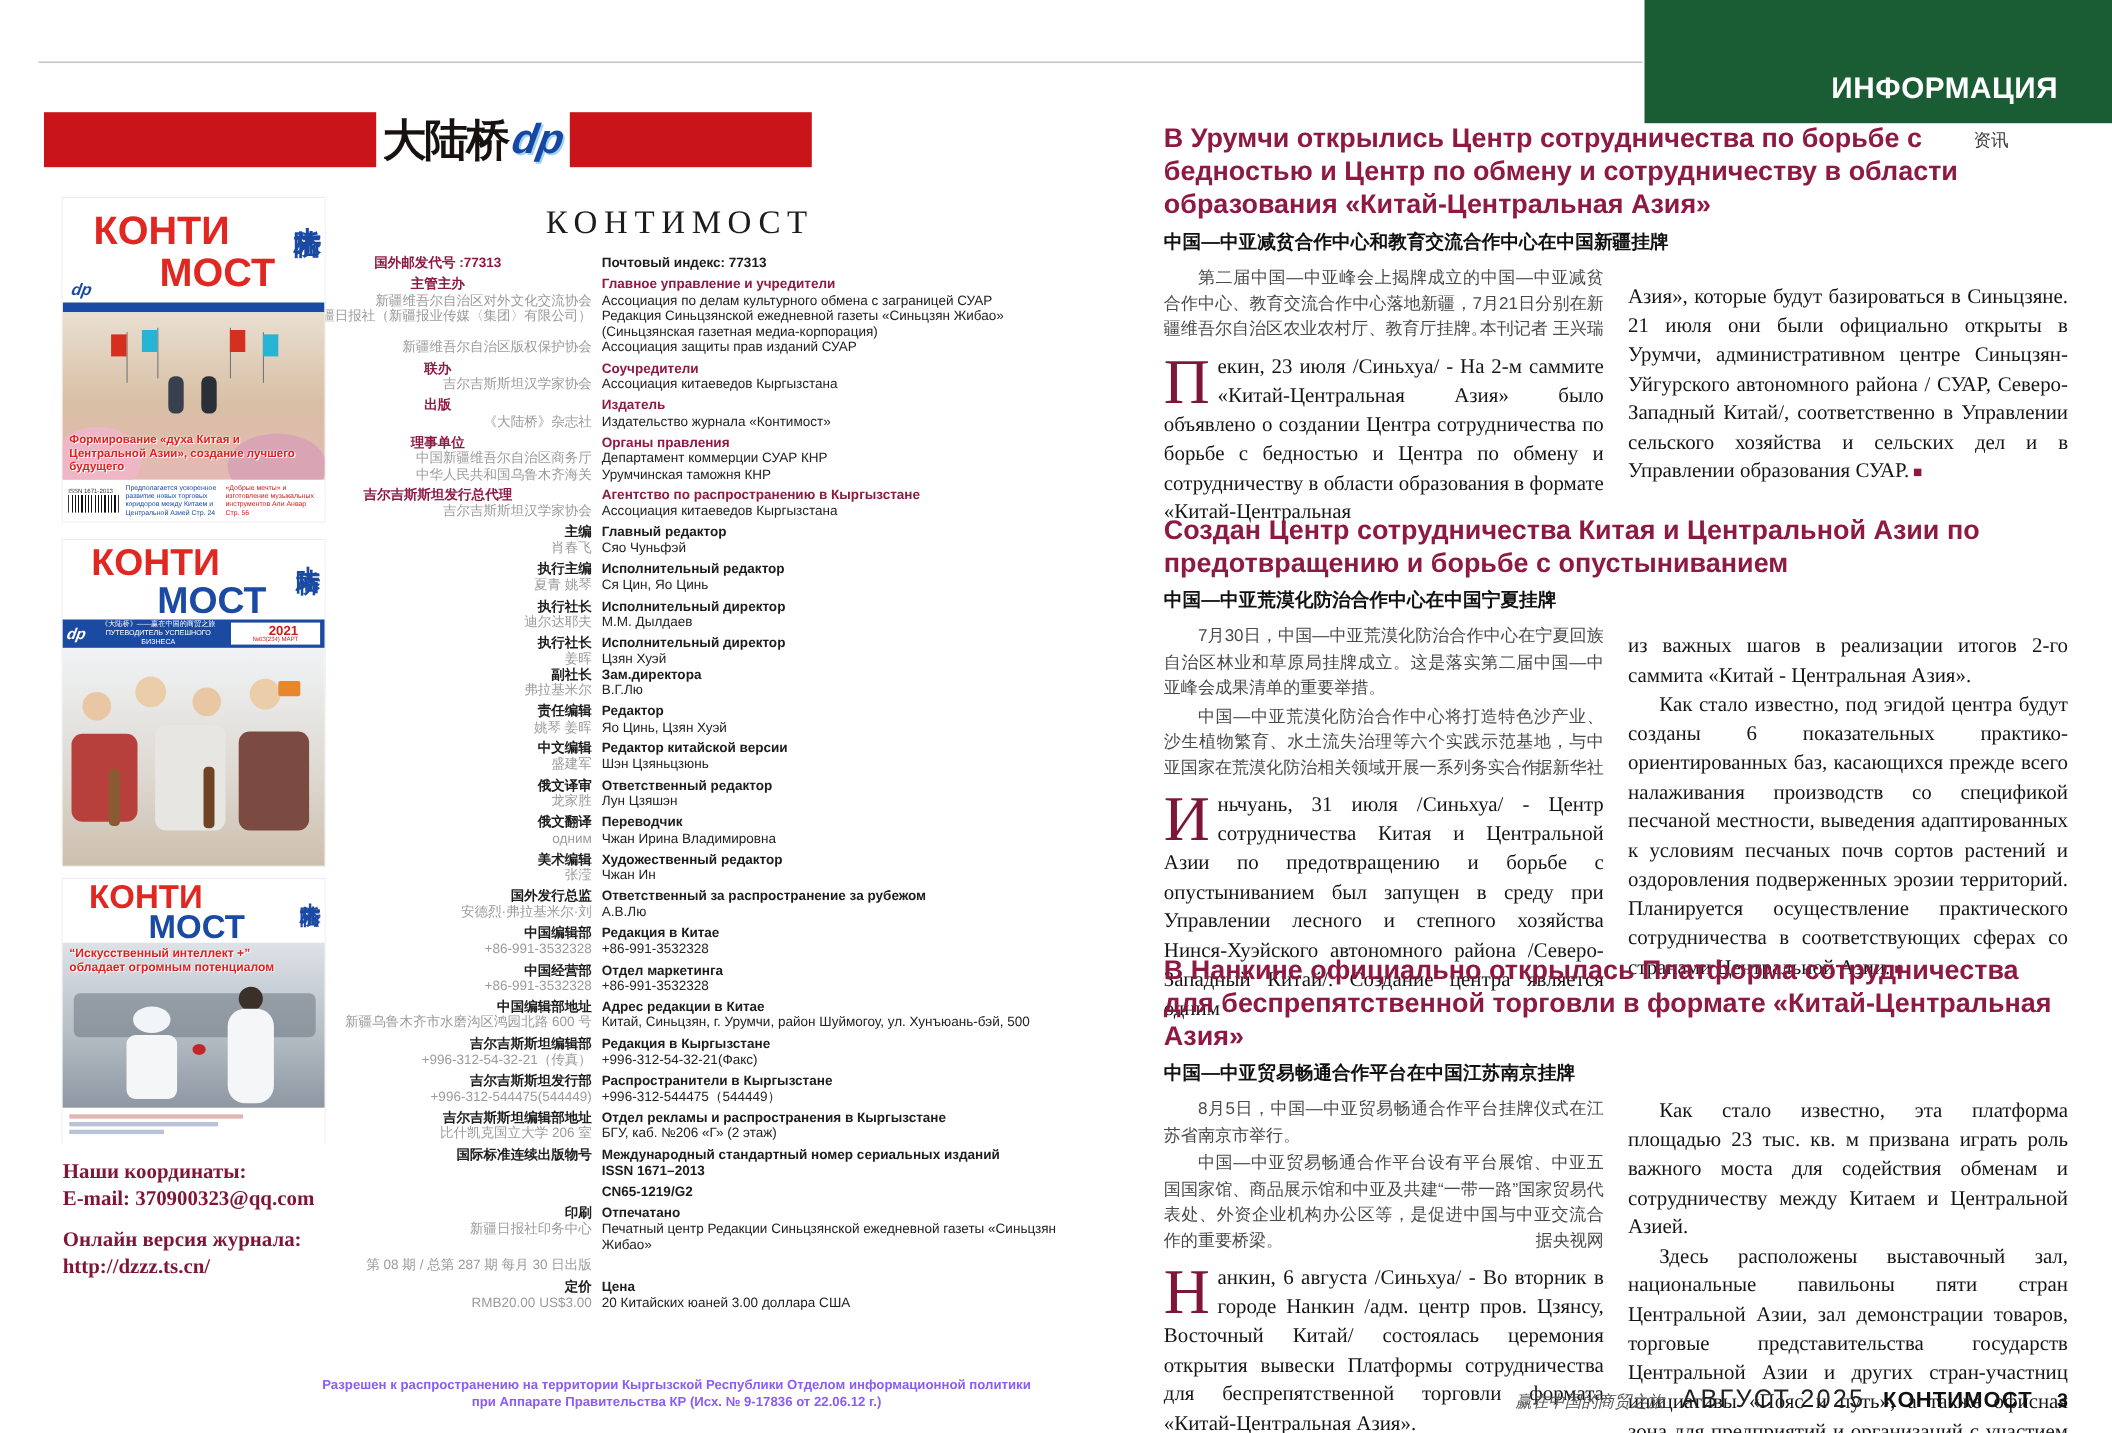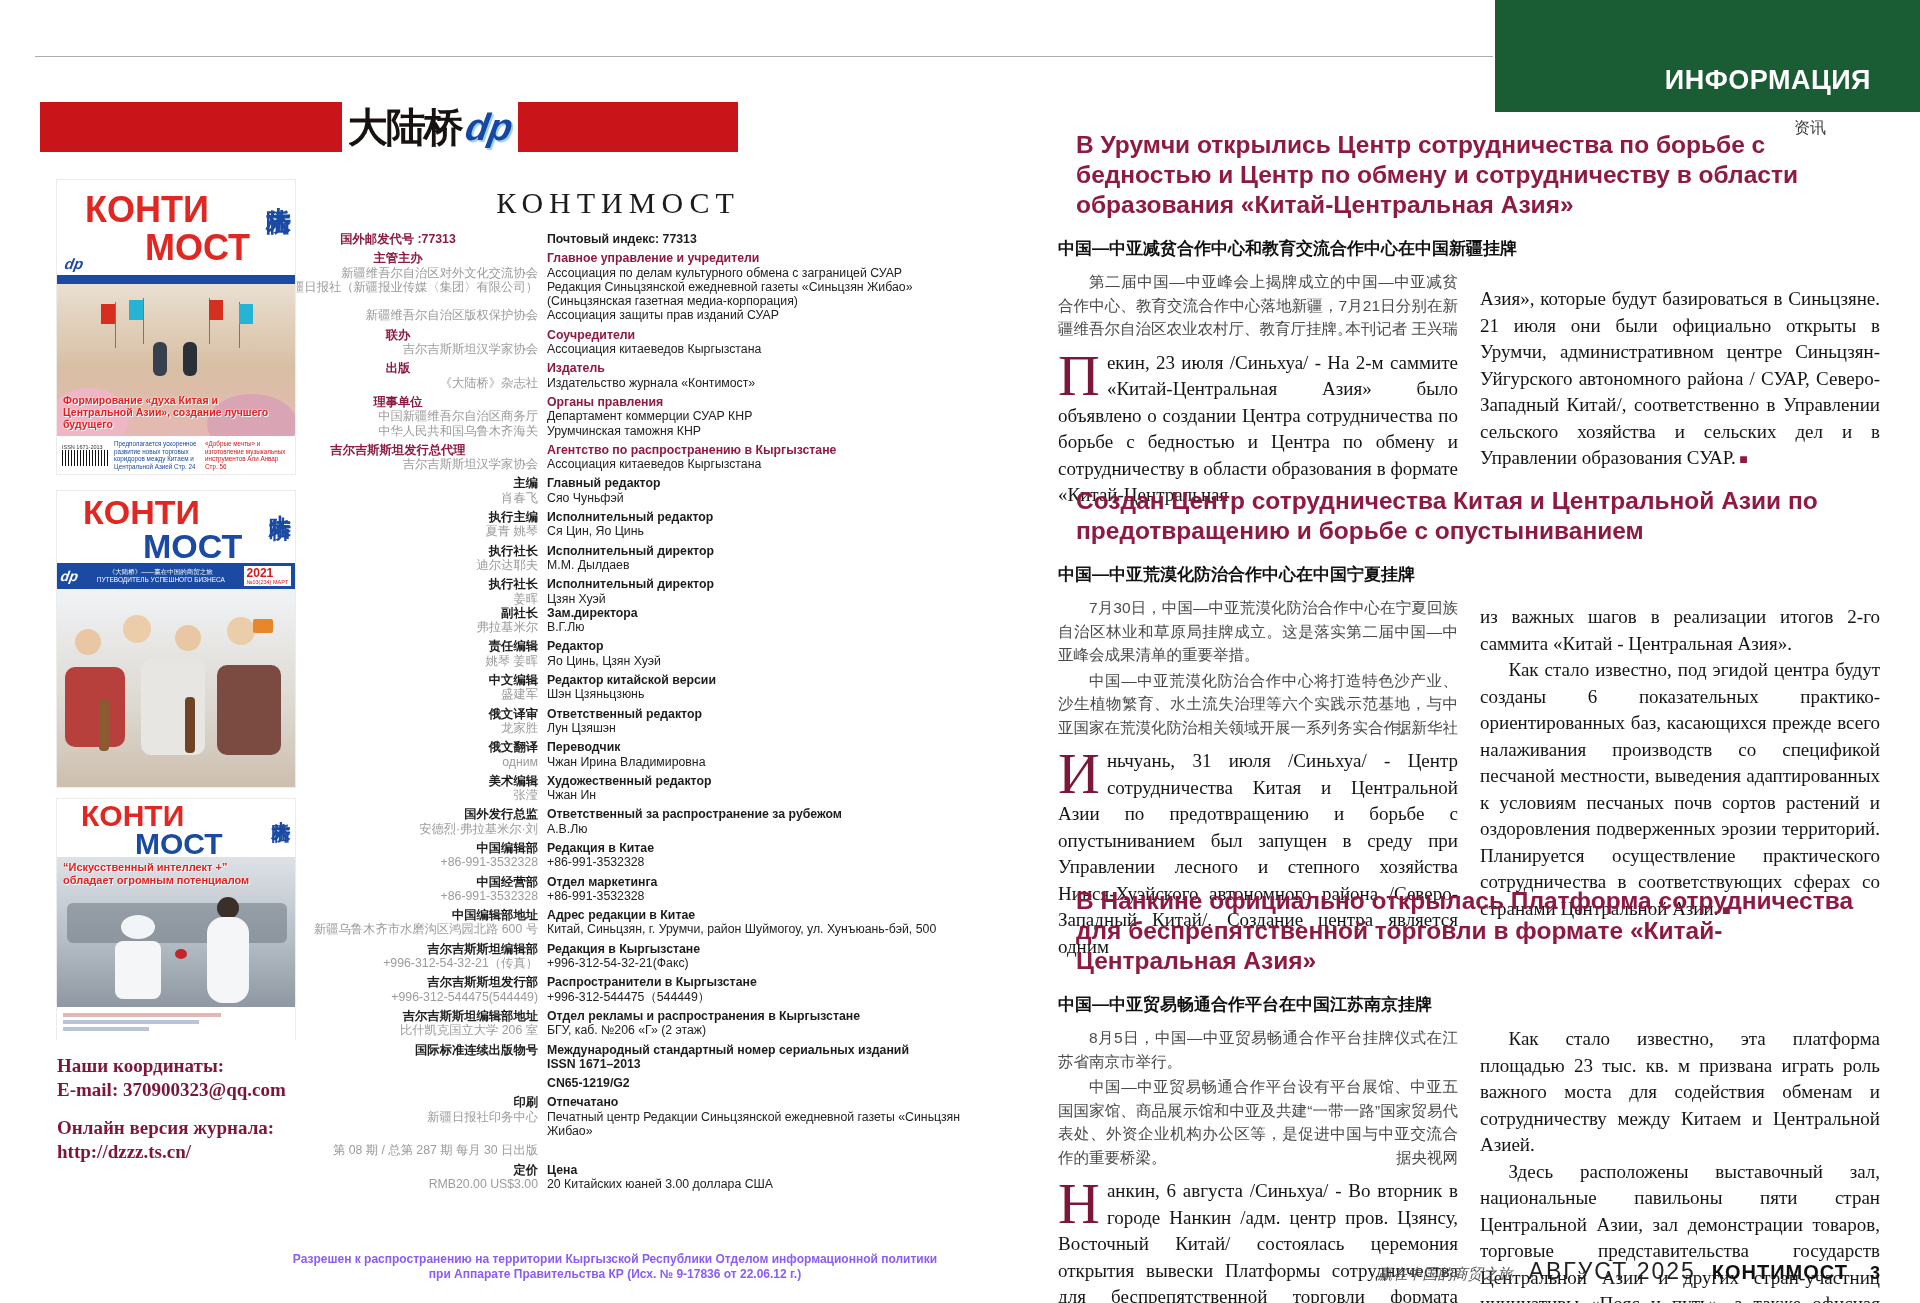--- a/index.html
+++ b/index.html
@@ -49,42 +49,42 @@
   .blob{position:absolute;border-radius:50%;}
   .cv-strip{display:flex;align-items:center;gap:6px;background:#fff;padding:3px 5px;}
   .cv-barcode{flex:none;width:46px;}
   .cv-issn{display:block;font-size:5.5px;color:#333;letter-spacing:0;}
   .bars{height:16px;background:repeating-linear-gradient(90deg,#111 0 1px,#fff 1px 3px);}
   .cv-mini{flex:1;font-size:6.3px;line-height:7.5px;}
   .cv-mini.blue-t{color:#1b4aa2;} .cv-mini.red-t{color:#d01a1a;}
   .cv-bar2{display:flex;align-items:center;background:#1b4aa2;height:26px;padding:0 4px;gap:4px;}
   .cv-dp2{font-style:italic;font-weight:bold;font-size:14px;color:#fff;transform:skew(-10deg);flex:none;}
   .cv-barmid{flex:1;color:#fff;font-size:6.5px;line-height:8px;text-align:center;}
-  .cv-issue{flex:none;background:#fff;padding:1px 3px;text-align:left;}
+  .cv-issue{flex:none;background:#fff;padding:1px 20px;text-align:right;}
   .cv-year{display:block;color:#d01a1a;font-weight:bold;font-size:12px;line-height:12px;}
   .cv-no{display:block;color:#d01a1a;font-size:5.5px;line-height:6px;}
   .robot{position:absolute;background:#f4f6f8;border-radius:8px;}
   .microline{height:4px;margin:3px 6px;background:linear-gradient(90deg,#b9c2d6 0 60%,#fff 60%);}
   .microline.r{background:linear-gradient(90deg,#e3b6b6 0 70%,#fff 70%);}
 
   
   .contacts{position:absolute;left:57px;top:1054px;width:250px;
             font-family:"Liberation Serif",serif;font-weight:bold;color:#7d1637;
             font-size:19px;line-height:24px;}
   .contacts .gap{height:14px;}
 
   
   .greenbox{position:absolute;left:1495px;top:0;width:432px;height:112px;background:#1a5c33;
             display:flex;align-items:flex-end;justify-content:flex-end;padding:0 56px 16px 0;box-sizing:border-box;}
   .greenbox span{color:#fff;font-weight:bold;font-size:27px;letter-spacing:0.5px;}
   .green-zh{position:absolute;left:1495px;top:118px;width:385px;text-align:right;
             padding-right:54px;box-sizing:border-box;font-size:16px;color:#3a3a3a;}
 
   .art{position:absolute;left:1058px;width:822px;}
-  .art h2{margin:18px;font-size:24.5px;line-height:30px;font-weight:bold;color:#8e1a44;}
+  .art h2{margin:0;font-size:24.5px;line-height:30px;font-weight:bold;color:#8e1a44;}
   .art h3{margin:7px 0 0;font-size:17px;line-height:22px;font-weight:bold;color:#111;}
   .cols{display:flex;gap:22px;margin-top:10px;}
   .col{width:400px;flex:none;}
   .zh-para{margin:0 0 2px;font-size:15.5px;line-height:23.5px;color:#4a4a4a;
            text-indent:2em;text-align:justify;}
   .zh-src{display:block;text-align:right;margin-top:-23.5px;color:#4a4a4a;}
   .ru-lead,.ru-cont{font-family:"Liberation Serif",serif;font-size:19px;line-height:26.5px;
            text-align:justify;color:#151515;margin:0;}
   .ru-lead{margin-top:9px;}
   .ru-cont.ind{text-indent:1.5em;}

